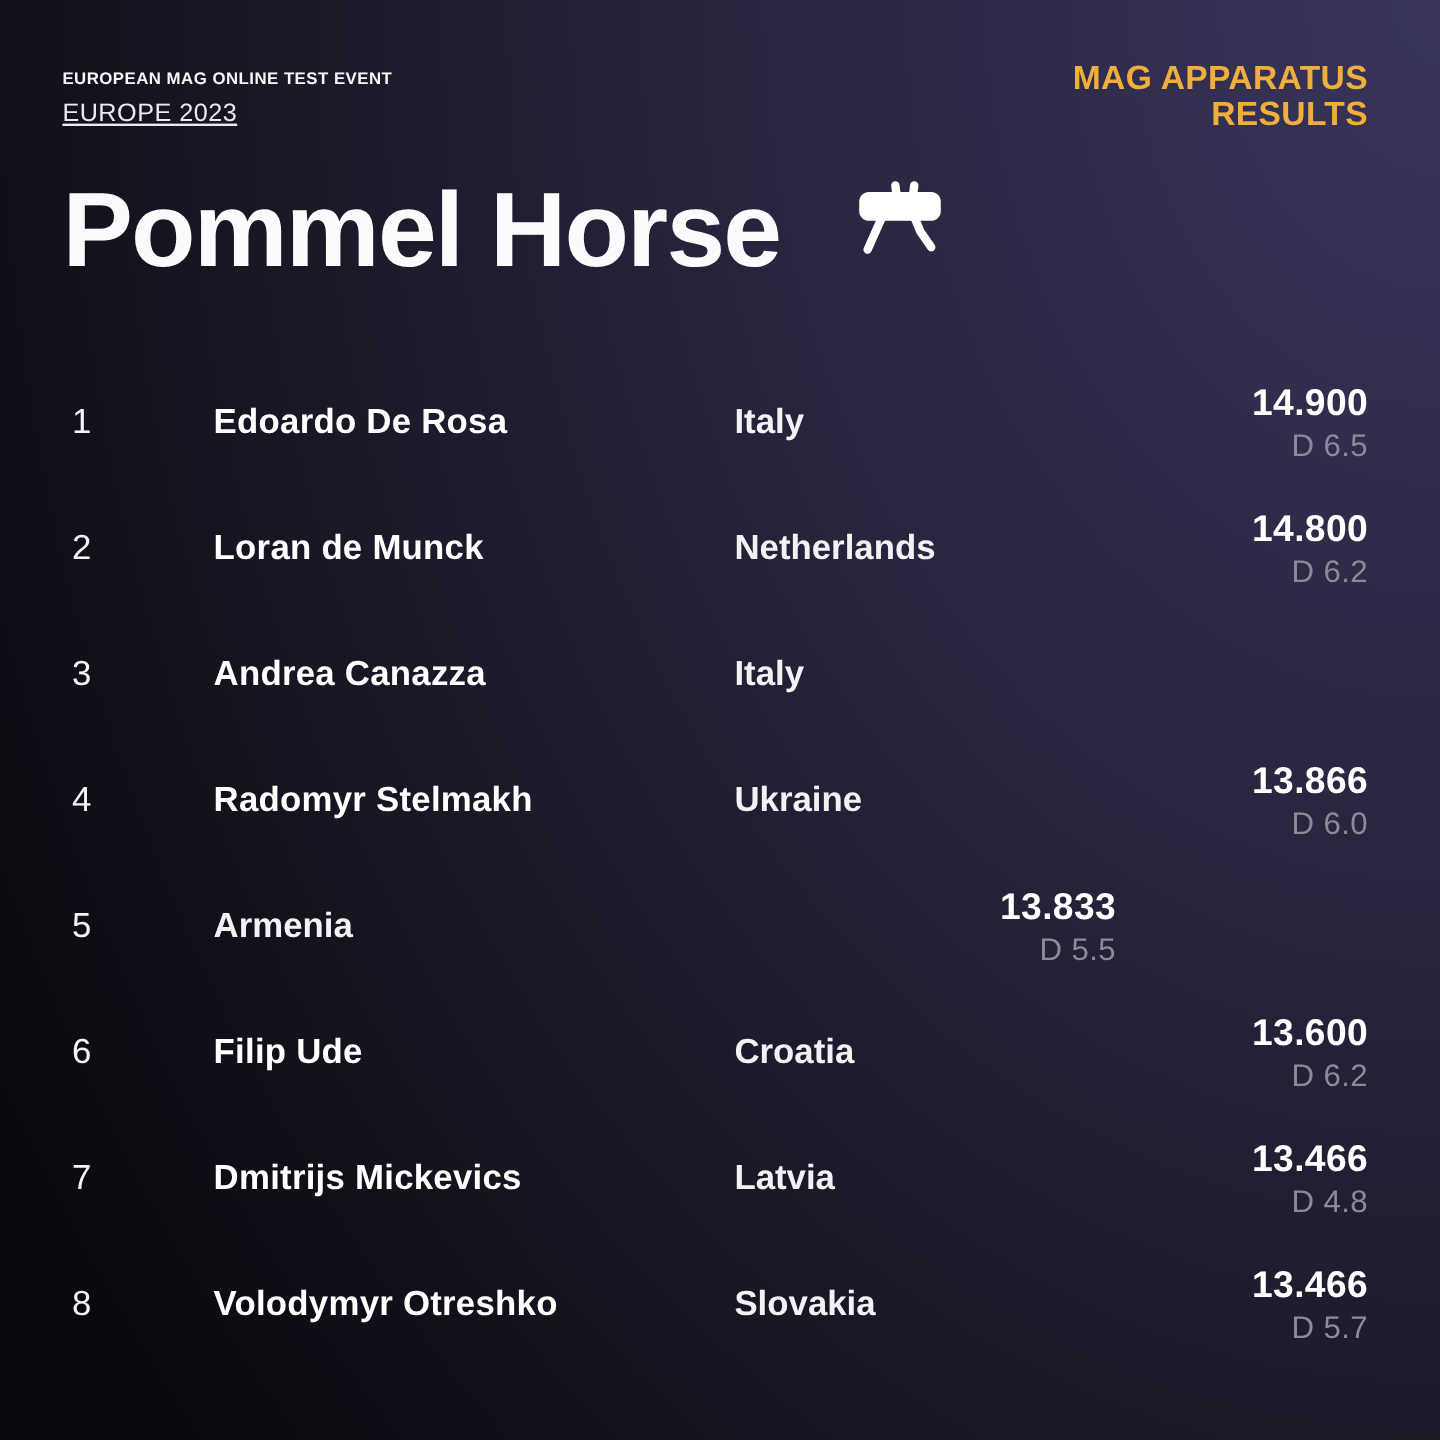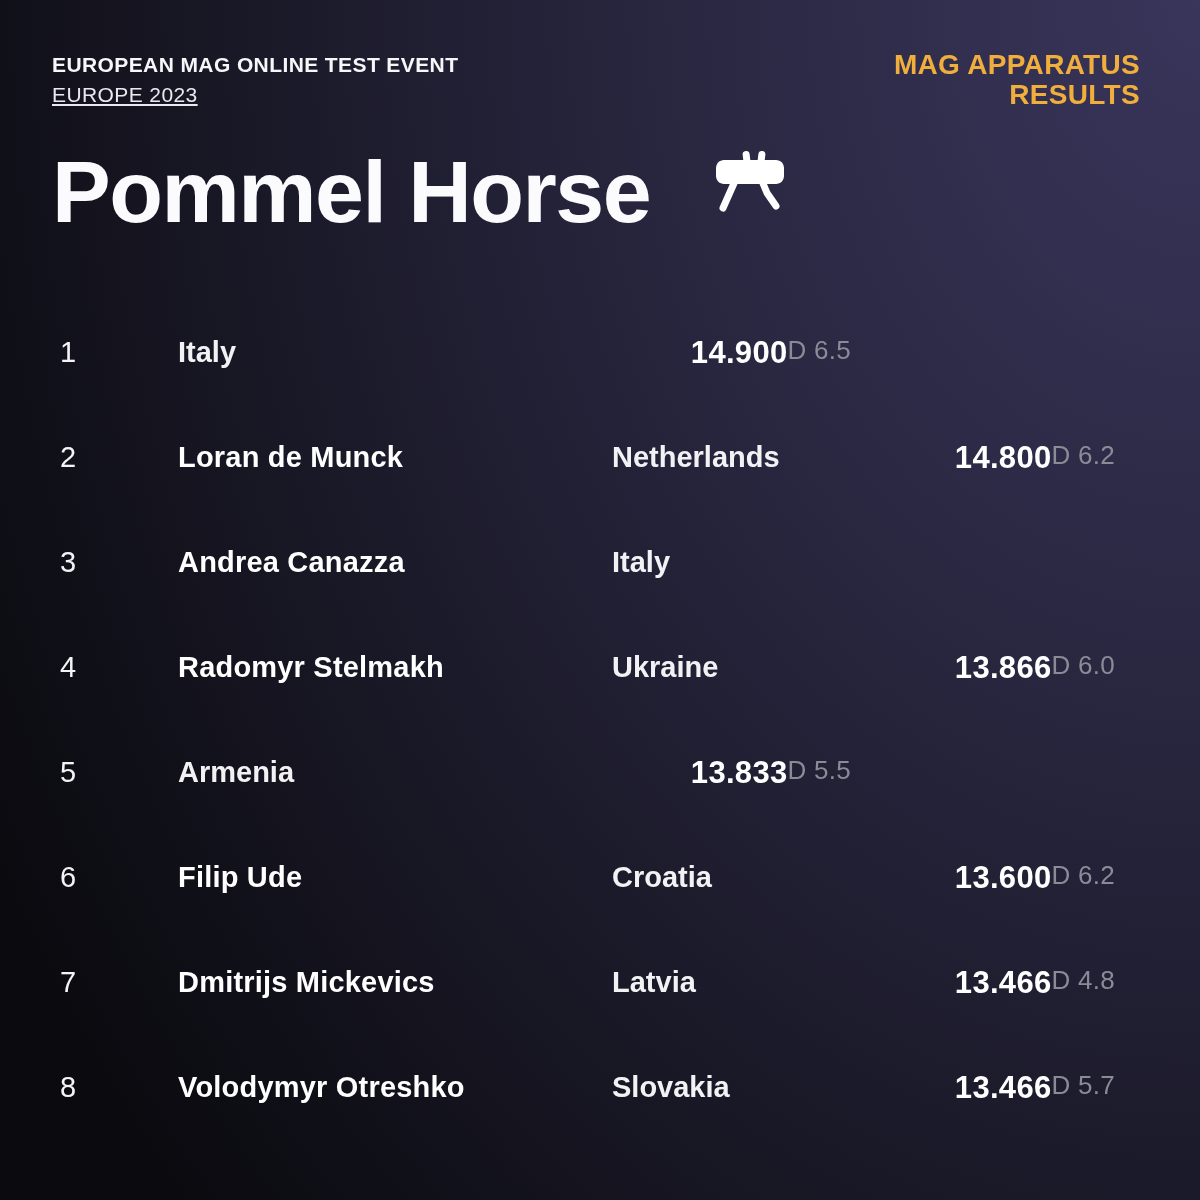--- a/index.html
+++ b/index.html
@@ -20,21 +20,21 @@
 
   
   .header {
     display: flex;
     justify-content: space-between;
     align-items: flex-start;
     padding: 50px 60px 0 52px;
   }
   .event-block { line-height: 30px; }
   .event-title {
-    font-size: 21px; font-weight: 700;
+    font-size: 14px; font-weight: 700;
     letter-spacing: 0.4px; color: #F7F7FA;
   }
   .event-subtitle {
     font-size: 21px; font-weight: 400;
     letter-spacing: 0.4px; color: #E9E9EF; text-decoration: underline;
   }
   .category-block {
     text-align: right; line-height: 30px;
     color: #F0AE3C; font-weight: 700; font-size: 28px;
     letter-spacing: 0.3px;
@@ -76,22 +76,22 @@
     font-size: 29px; font-weight: 400; color: #F4F4F7;
   }
   .athlete {
     font-size: 29px; font-weight: 700; color: #FFFFFF;
     letter-spacing: 0.2px;
   }
   .country {
     font-size: 29px; font-weight: 700; color: #F2F2F5;
   }
   .score-block {
-    display: flex; flex-direction: row;
-    align-items: flex-start; justify-content: center;
+    display: flex; flex-direction: column;
+    align-items: flex-end; justify-content: center;
     text-align: right;
   }
   .score {
     font-size: 31px; font-weight: 700; color: #FFFFFF;
     line-height: 38px; letter-spacing: 0.3px;
   }
   .d-score {
     font-size: 26px; font-weight: 400; color: #8B8B98;
     line-height: 33px; letter-spacing: 0.3px;
   }
@@ -125,20 +125,21 @@
         <path d="M21 31 L9 58" stroke="#FFFFFF" stroke-width="7" stroke-linecap="round" stroke-linejoin="round"></path>
         <path d="M48 31 L53 43 L62 56" stroke="#FFFFFF" stroke-width="7" stroke-linecap="round" stroke-linejoin="round"></path>
       </svg>
     </span>
   </div>
 
   <div class="results">
 
     <div class="row">
       <div class="rank">1</div>
+      <div class="athlete">Edoardo De Rosa</div>
       <div class="country">Italy</div>
       <div class="score-block">
         <div class="score">14.900</div>
         <div class="d-score">D 6.5</div>
       </div>
     </div>
 
     <div class="row">
       <div class="rank">2</div>
       <div class="athlete">Loran de Munck</div>

